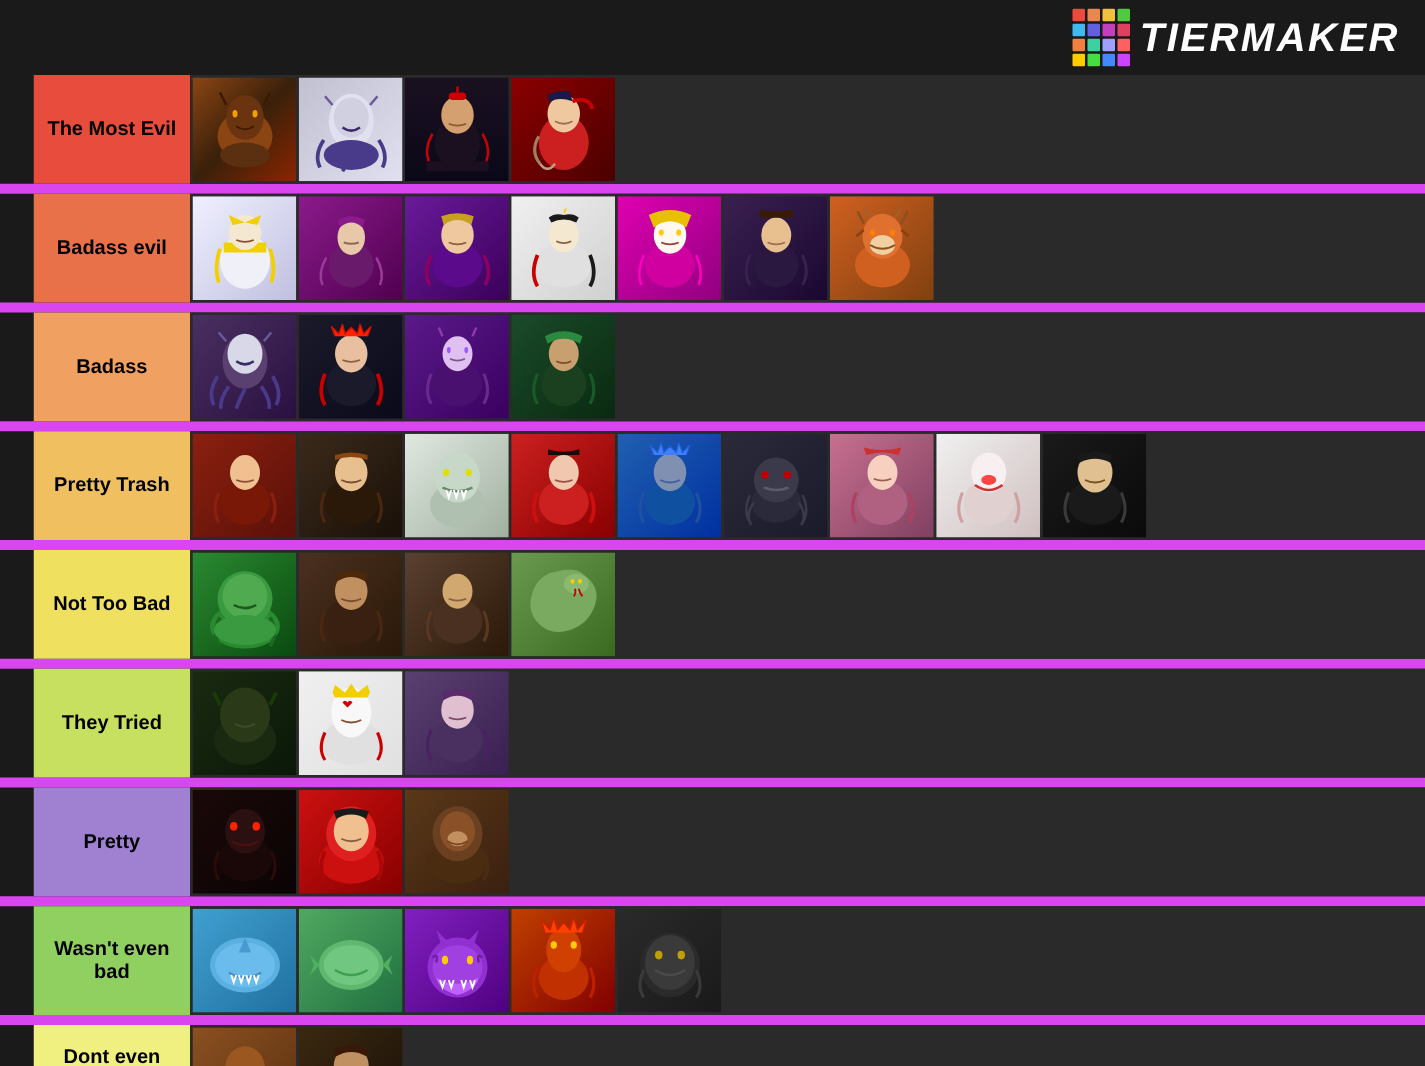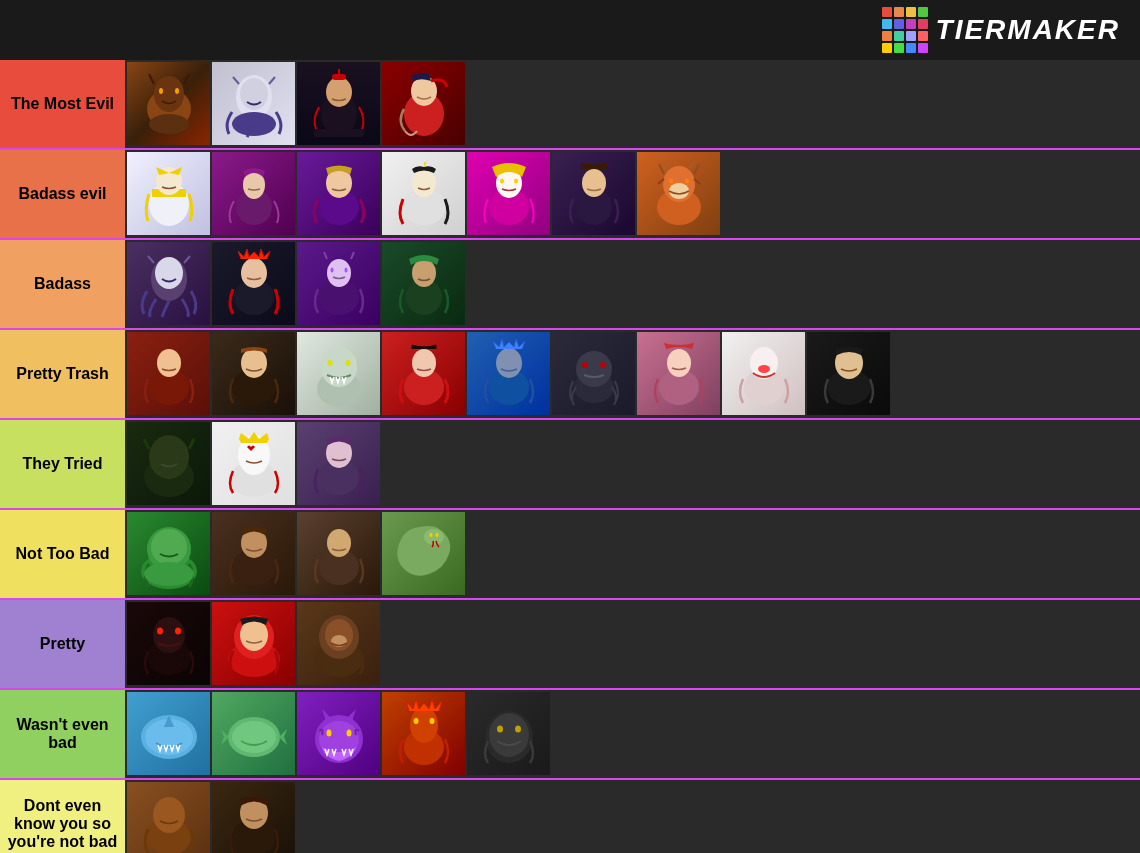--- a/index.html
+++ b/index.html
@@ -33,32 +33,33 @@
       gap: 2px;
     }
 
     .logo-cell {
       width: 10px;
       height: 10px;
       border-radius: 1px;
     }
 
     .logo-text {
-      font-size: 28px;
+      font-size: 32px;
       font-weight: bold;
       color: #fff;
       letter-spacing: 2px;
       text-transform: uppercase;
       font-style: italic;
     }
 
     .tier-row {
       display: flex;
       min-height: 90px;
-      border-bottom: 2px solid #d946ef;
+      border-bottom: 8px solid #d946ef;
+      padding-left: 27px;
     }
 
     .tier-label {
       min-width: 125px;
       width: 125px;
       display: flex;
       align-items: center;
       justify-content: center;
       text-align: center;
       font-size: 16px;
@@ -531,20 +532,83 @@
             <path d="M27 30 Q35 34 43 30" stroke="#7a5020" stroke-width="1.5" fill="none"></path>
             <path d="M21 10 Q35 5 49 10 L47 16 Q35 10 23 16 Z" fill="#1a1a1a"></path>
             <path d="M14 40 Q8 54 14 64 M56 40 Q62 54 56 64" stroke="#3a3a3a" stroke-width="2.5" fill="none"></path>
           </svg>
         </div>
       </div>
     </div>
   </div>
 
   <div class="tier-row">
+    <div class="tier-label color-yellow">Not Too Bad</div>
+    <div class="tier-items">
+
+      <div class="tier-item">
+        <div class="tier-item-inner" style="background: linear-gradient(135deg, #2a8a30, #0a4a10);">
+          <svg width="70" height="70" viewBox="0 0 70 70">
+            <ellipse cx="35" cy="52" rx="28" ry="18" fill="#2a8a30"></ellipse>
+            <ellipse cx="35" cy="30" rx="22" ry="22" fill="#3a9a40"></ellipse>
+            <ellipse cx="35" cy="28" rx="18" ry="18" fill="#50aa50"></ellipse>
+            <circle cx="26" cy="24" rx="5" fill="#2a1a0a"></circle>
+            <circle cx="44" cy="24" rx="5" fill="#2a1a0a"></circle>
+            <path d="M26 35 Q35 40 44 35" stroke="#1a5a20" stroke-width="2" fill="none"></path>
+            <path d="M15 45 Q8 58 15 68 M55 45 Q62 58 55 68" stroke="#1a6a20" stroke-width="3" fill="none"></path>
+
+            <ellipse cx="35" cy="55" rx="25" ry="12" fill="#3a9a40"></ellipse>
+          </svg>
+        </div>
+      </div>
+
+      <div class="tier-item">
+        <div class="tier-item-inner" style="background: linear-gradient(135deg, #4a3020, #2a1808);">
+          <svg width="70" height="70" viewBox="0 0 70 70">
+            <ellipse cx="35" cy="48" rx="22" ry="18" fill="#3a2010"></ellipse>
+            <ellipse cx="35" cy="24" rx="13" ry="15" fill="#c09060"></ellipse>
+            <circle cx="27" cy="21" rx="4" fill="#2a1a0a"></circle>
+            <circle cx="43" cy="21" rx="4" fill="#2a1a0a"></circle>
+            <path d="M27 30 Q35 34 43 30" stroke="#7a5030" stroke-width="1.5" fill="none"></path>
+            <path d="M22 10 Q35 5 48 10 L46 16 Q35 9 24 16 Z" fill="#4a2808"></path>
+            <path d="M14 40 Q8 54 14 64 M56 40 Q62 54 56 64" stroke="#4a2810" stroke-width="2.5" fill="none"></path>
+          </svg>
+        </div>
+      </div>
+
+      <div class="tier-item">
+        <div class="tier-item-inner" style="background: linear-gradient(135deg, #5a4030, #2a1808);">
+          <svg width="70" height="70" viewBox="0 0 70 70">
+            <ellipse cx="35" cy="48" rx="20" ry="18" fill="#4a3020"></ellipse>
+            <ellipse cx="35" cy="24" rx="12" ry="14" fill="#d0a870"></ellipse>
+            <circle cx="28" cy="21" rx="3.5" fill="#2a1a0a"></circle>
+            <circle cx="42" cy="21" rx="3.5" fill="#2a1a0a"></circle>
+            <path d="M28 30 Q35 33 42 30" stroke="#8a6040" stroke-width="1.5" fill="none"></path>
+            <path d="M14 40 Q8 54 14 64 M56 40 Q62 54 56 64" stroke="#5a3820" stroke-width="2.5" fill="none"></path>
+          </svg>
+        </div>
+      </div>
+
+      <div class="tier-item">
+        <div class="tier-item-inner" style="background: linear-gradient(135deg, #6a9a50, #3a6a20);">
+          <svg width="70" height="70" viewBox="0 0 70 70">
+            <path d="M50 10 Q65 20 60 35 Q55 50 40 55 Q25 60 15 50 Q5 40 10 25 Q15 10 30 8 Q45 5 50 10 Z" fill="#7aaa60"></path>
+            <ellipse cx="45" cy="18" rx="10" ry="8" fill="#8aba70"></ellipse>
+            <circle cx="42" cy="16" rx="3" fill="#1a3a0a"></circle>
+            <circle cx="48" cy="16" rx="3" fill="#1a3a0a"></circle>
+            <ellipse cx="42" cy="16" rx="1.5" ry="2" fill="#ffcc00"></ellipse>
+            <ellipse cx="48" cy="16" rx="1.5" ry="2" fill="#ffcc00"></ellipse>
+            <path d="M44 22 Q45 26 43 28 M47 22 Q48 26 50 28" stroke="#cc0000" stroke-width="1.5" fill="none"></path>
+          </svg>
+        </div>
+      </div>
+    </div>
+  </div>
+
+  <div class="tier-row">
     <div class="tier-label color-yellow-green">They Tried</div>
     <div class="tier-items">
 
       <div class="tier-item">
         <div class="tier-item-inner" style="background: linear-gradient(135deg, #1a2a10, #0a1808);">
           <svg width="70" height="70" viewBox="0 0 70 70">
             <ellipse cx="35" cy="48" rx="25" ry="20" fill="#1a2a10"></ellipse>
             <ellipse cx="35" cy="28" rx="20" ry="22" fill="#2a3a18"></ellipse>
             <circle cx="27" cy="24" rx="5" fill="#cc0000"></circle>
             <circle cx="43" cy="24" rx="5" fill="#cc0000"></circle>
@@ -574,83 +638,20 @@
       <div class="tier-item">
         <div class="tier-item-inner" style="background: linear-gradient(135deg, #5a4070, #3a2050);">
           <svg width="70" height="70" viewBox="0 0 70 70">
             <ellipse cx="35" cy="48" rx="20" ry="18" fill="#4a3060"></ellipse>
             <ellipse cx="35" cy="24" rx="13" ry="15" fill="#e0c0d0"></ellipse>
             <circle cx="28" cy="21" rx="4" fill="#3a1a3a"></circle>
             <circle cx="42" cy="21" rx="4" fill="#3a1a3a"></circle>
             <path d="M28 30 Q35 33 42 30" stroke="#7a4a6a" stroke-width="1.5" fill="none"></path>
             <path d="M22 10 Q35 5 48 10 L46 16 Q35 9 24 16 Z" fill="#5a2a6a"></path>
             <path d="M14 40 Q8 54 14 64 M56 40 Q62 54 56 64" stroke="#4a2060" stroke-width="2.5" fill="none"></path>
-          </svg>
-        </div>
-      </div>
-    </div>
-  </div>
-
-  <div class="tier-row">
-    <div class="tier-label color-yellow">Not Too Bad</div>
-    <div class="tier-items">
-
-      <div class="tier-item">
-        <div class="tier-item-inner" style="background: linear-gradient(135deg, #2a8a30, #0a4a10);">
-          <svg width="70" height="70" viewBox="0 0 70 70">
-            <ellipse cx="35" cy="52" rx="28" ry="18" fill="#2a8a30"></ellipse>
-            <ellipse cx="35" cy="30" rx="22" ry="22" fill="#3a9a40"></ellipse>
-            <ellipse cx="35" cy="28" rx="18" ry="18" fill="#50aa50"></ellipse>
-            <circle cx="26" cy="24" rx="5" fill="#2a1a0a"></circle>
-            <circle cx="44" cy="24" rx="5" fill="#2a1a0a"></circle>
-            <path d="M26 35 Q35 40 44 35" stroke="#1a5a20" stroke-width="2" fill="none"></path>
-            <path d="M15 45 Q8 58 15 68 M55 45 Q62 58 55 68" stroke="#1a6a20" stroke-width="3" fill="none"></path>
-
-            <ellipse cx="35" cy="55" rx="25" ry="12" fill="#3a9a40"></ellipse>
-          </svg>
-        </div>
-      </div>
-
-      <div class="tier-item">
-        <div class="tier-item-inner" style="background: linear-gradient(135deg, #4a3020, #2a1808);">
-          <svg width="70" height="70" viewBox="0 0 70 70">
-            <ellipse cx="35" cy="48" rx="22" ry="18" fill="#3a2010"></ellipse>
-            <ellipse cx="35" cy="24" rx="13" ry="15" fill="#c09060"></ellipse>
-            <circle cx="27" cy="21" rx="4" fill="#2a1a0a"></circle>
-            <circle cx="43" cy="21" rx="4" fill="#2a1a0a"></circle>
-            <path d="M27 30 Q35 34 43 30" stroke="#7a5030" stroke-width="1.5" fill="none"></path>
-            <path d="M22 10 Q35 5 48 10 L46 16 Q35 9 24 16 Z" fill="#4a2808"></path>
-            <path d="M14 40 Q8 54 14 64 M56 40 Q62 54 56 64" stroke="#4a2810" stroke-width="2.5" fill="none"></path>
-          </svg>
-        </div>
-      </div>
-
-      <div class="tier-item">
-        <div class="tier-item-inner" style="background: linear-gradient(135deg, #5a4030, #2a1808);">
-          <svg width="70" height="70" viewBox="0 0 70 70">
-            <ellipse cx="35" cy="48" rx="20" ry="18" fill="#4a3020"></ellipse>
-            <ellipse cx="35" cy="24" rx="12" ry="14" fill="#d0a870"></ellipse>
-            <circle cx="28" cy="21" rx="3.5" fill="#2a1a0a"></circle>
-            <circle cx="42" cy="21" rx="3.5" fill="#2a1a0a"></circle>
-            <path d="M28 30 Q35 33 42 30" stroke="#8a6040" stroke-width="1.5" fill="none"></path>
-            <path d="M14 40 Q8 54 14 64 M56 40 Q62 54 56 64" stroke="#5a3820" stroke-width="2.5" fill="none"></path>
-          </svg>
-        </div>
-      </div>
-
-      <div class="tier-item">
-        <div class="tier-item-inner" style="background: linear-gradient(135deg, #6a9a50, #3a6a20);">
-          <svg width="70" height="70" viewBox="0 0 70 70">
-            <path d="M50 10 Q65 20 60 35 Q55 50 40 55 Q25 60 15 50 Q5 40 10 25 Q15 10 30 8 Q45 5 50 10 Z" fill="#7aaa60"></path>
-            <ellipse cx="45" cy="18" rx="10" ry="8" fill="#8aba70"></ellipse>
-            <circle cx="42" cy="16" rx="3" fill="#1a3a0a"></circle>
-            <circle cx="48" cy="16" rx="3" fill="#1a3a0a"></circle>
-            <ellipse cx="42" cy="16" rx="1.5" ry="2" fill="#ffcc00"></ellipse>
-            <ellipse cx="48" cy="16" rx="1.5" ry="2" fill="#ffcc00"></ellipse>
-            <path d="M44 22 Q45 26 43 28 M47 22 Q48 26 50 28" stroke="#cc0000" stroke-width="1.5" fill="none"></path>
           </svg>
         </div>
       </div>
     </div>
   </div>
 
   <div class="tier-row">
     <div class="tier-label color-purple">Pretty</div>
     <div class="tier-items">
 

